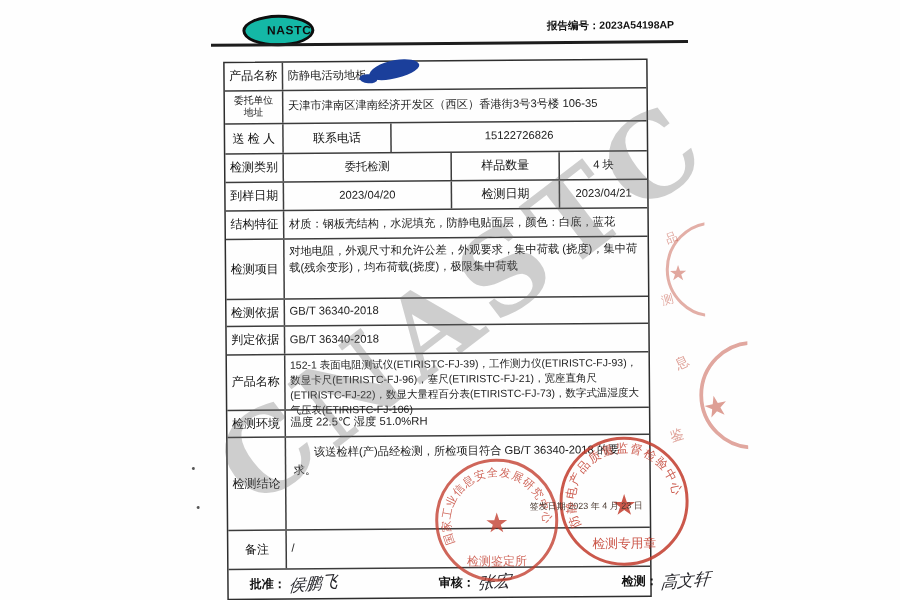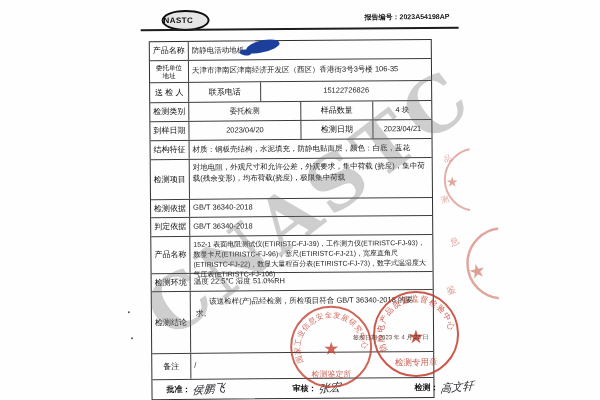--- a/index.html
+++ b/index.html
@@ -2,21 +2,21 @@
 <html><head>
 <meta charset="utf-8">
 <style>
   html,body{margin:0;padding:0;background:#ffffff;}
   .page{position:relative;width:600px;height:400px;background:#fefefe;overflow:hidden;
         font-family:"Liberation Sans","DejaVu Sans",sans-serif;color:#1c1c1c;}
   .doc{position:absolute;left:0;top:0;width:600px;height:400px;transform:rotate(-0.45deg);transform-origin:300px 200px;}
 
   
   .logo{position:absolute;left:163px;top:9px;width:44px;height:17px;border:2px solid #0e0e0e;border-radius:50%;
-        display:flex;align-items:center;justify-content:flex-start;background:#e5e5e5;}
+        display:flex;align-items:center;justify-content:flex-end;background:#14b8a6;}
   .logo span{font-size:8px;font-weight:bold;letter-spacing:.4px;color:#0e0e0e;}
   .report-no{position:absolute;left:366px;top:13px;font-size:7px;font-weight:bold;color:#111;}
   .header-rule{position:absolute;left:142px;top:28px;width:318px;height:2px;background:#1d1d1d;}
 
   
   .watermark{position:absolute;left:118px;top:168px;width:360px;text-align:center;z-index:5;
              font-family:"DejaVu Serif","Liberation Serif",serif;font-size:74px;font-weight:bold;
              color:rgba(105,105,105,0.32);letter-spacing:6px;transform:rotate(-37deg);pointer-events:none;}
 
   

